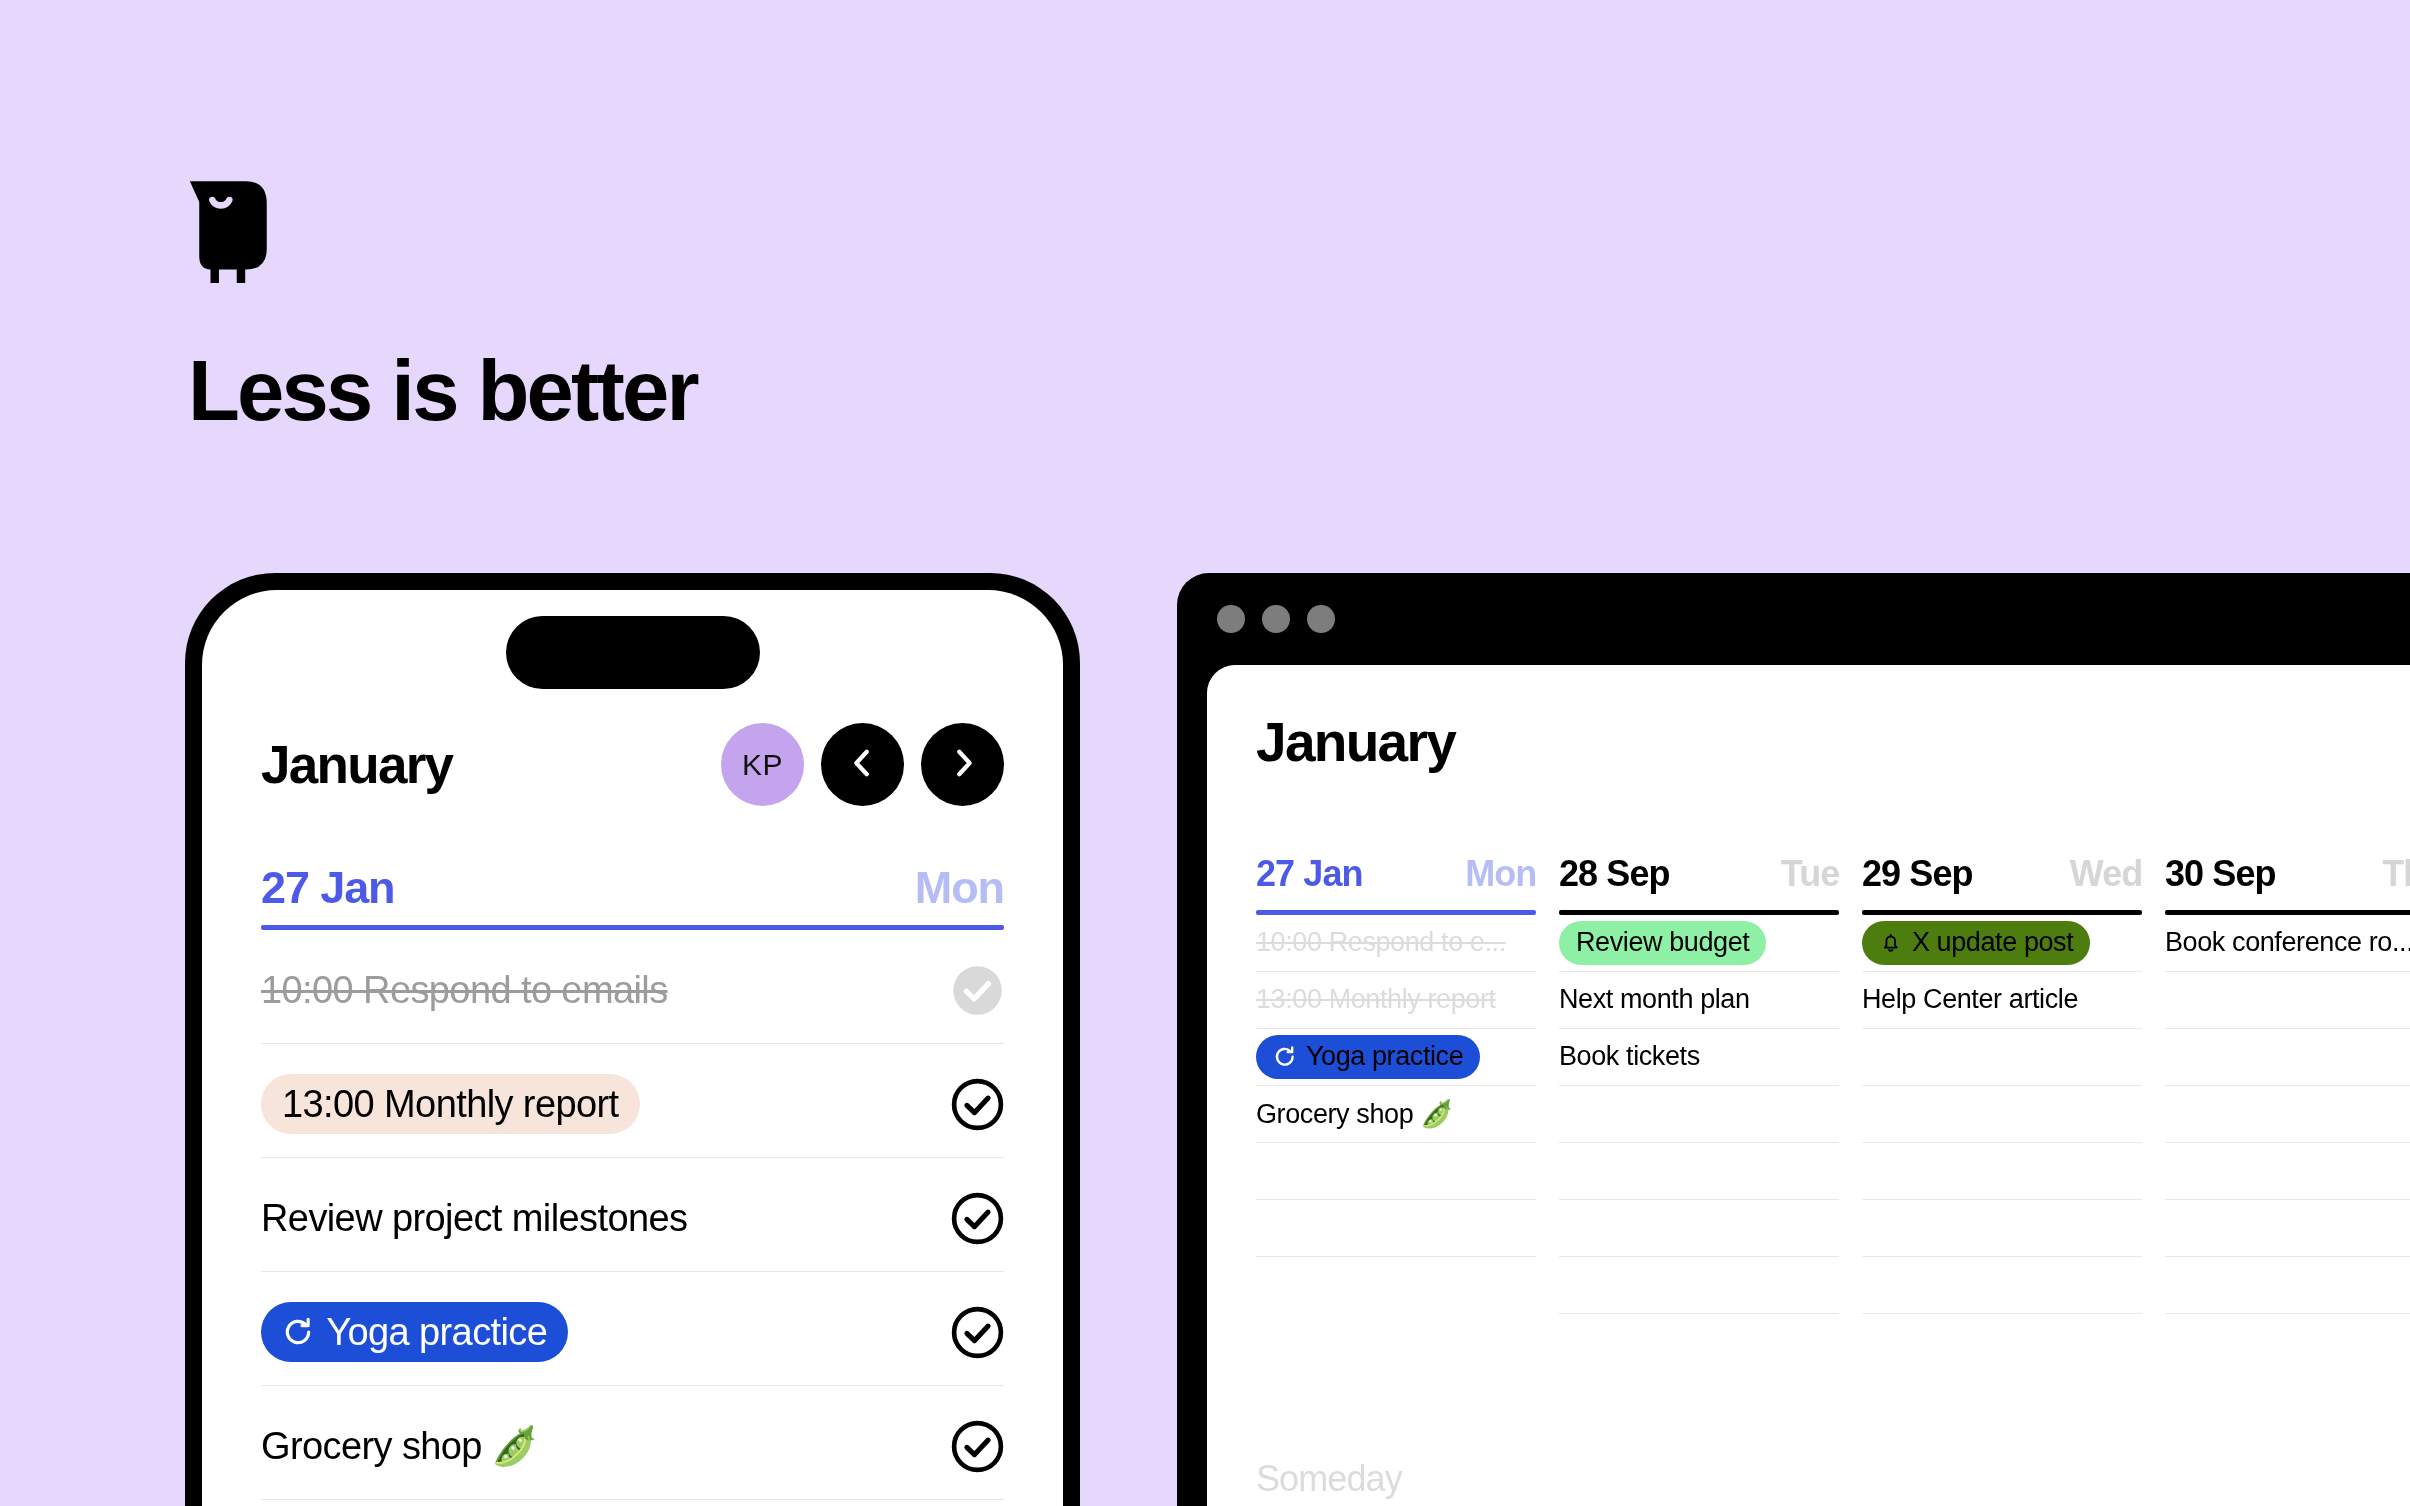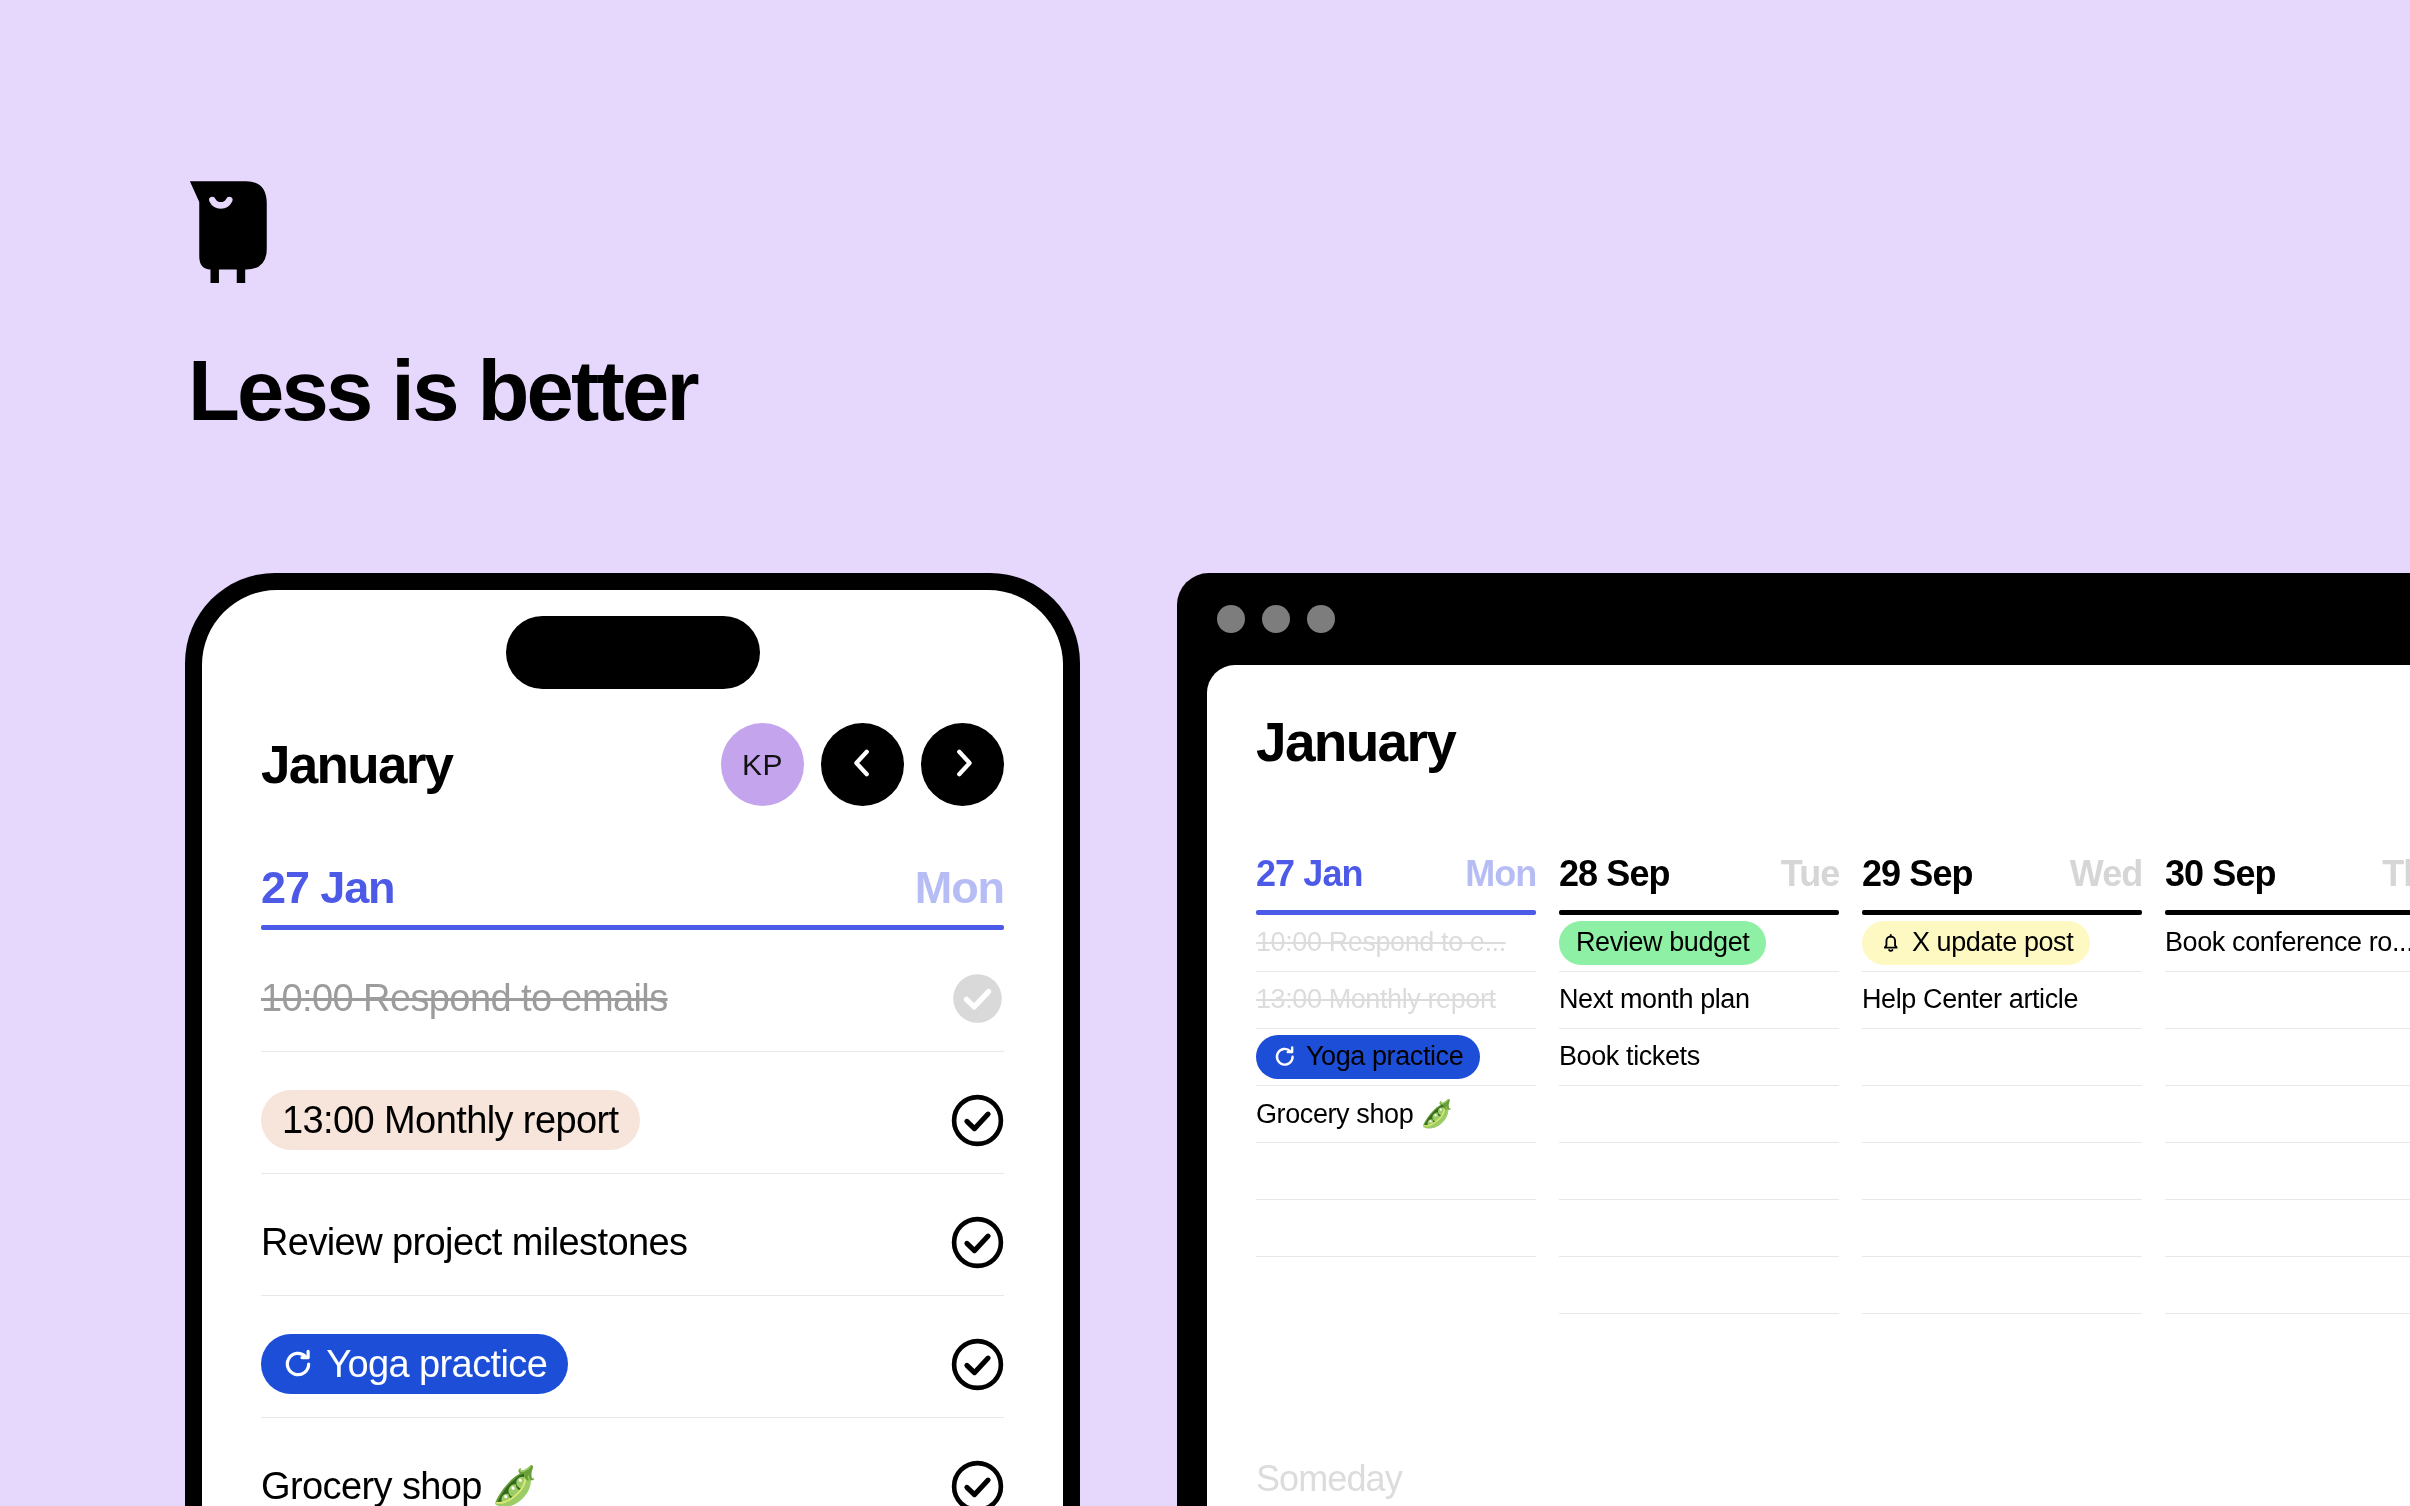--- a/index.html
+++ b/index.html
@@ -70,21 +70,21 @@
   .day-row {
     display: flex; align-items: baseline; justify-content: space-between;
     padding: 41px 19px 11.3px 19px;
   }
   .day-date { font-size: 45px; font-weight: 700; color: #4d5ae8; letter-spacing: -1.1px; }
   .day-weekday { font-size: 45px; font-weight: 700; color: #b6bdf5; letter-spacing: -1.1px; }
   .day-underline { height: 4.7px; background: #4d5ae8; margin: 0 19px; border-radius: 1.9px; }
 
   .task-row {
     display: flex; align-items: center; justify-content: space-between;
-    height: 106px; margin: 16px 19px;
+    height: 106px; margin: 8px 19px;
     border-bottom: 1.9px solid #e8e8e8;
   }
   .task-text { font-size: 38px; color: #000; letter-spacing: -0.6px; white-space: nowrap; }
   .task-row.done .task-text { color: #9c9c9c; text-decoration: line-through; }
   .task-text.pill {
     border-radius: 941px; padding: 8.5px 21px; display: inline-flex;
     align-items: center; gap: 12.2px;
   }
   .pill-peach { background: #f7e4da; color: #000; }
   .pill-blue { background: #1d4ed8; color: #fff; }
@@ -123,21 +123,21 @@
   .cell-text {
     font-size: 27px; color: #000; letter-spacing: -0.4px;
     white-space: nowrap; overflow: hidden;
   }
   .cell.done .cell-text { color: #dcdcdc; text-decoration: line-through; }
   .cell-text.pill {
     border-radius: 941px; padding: 6.6px 17px;
     display: inline-flex; align-items: center; gap: 9.4px;
   }
   .pill-green { background: #8ef0a4; color: #000; }
-  .pill-yellow { background: #fef9c3; color: #000; }
+  .pill-yellow { background: #4d7c0f; color: #000; }
   .someday {
     position: absolute; left: 49px; bottom: 15px;
     font-size: 36px; font-weight: 400; color: #dcdcdc; letter-spacing: -0.9px;
   }
 </style>
 </head>
 <body>
 
 <div class="hero-logo">
   <svg viewBox="0 0 96 110" width="90" height="104" aria-hidden="true">

